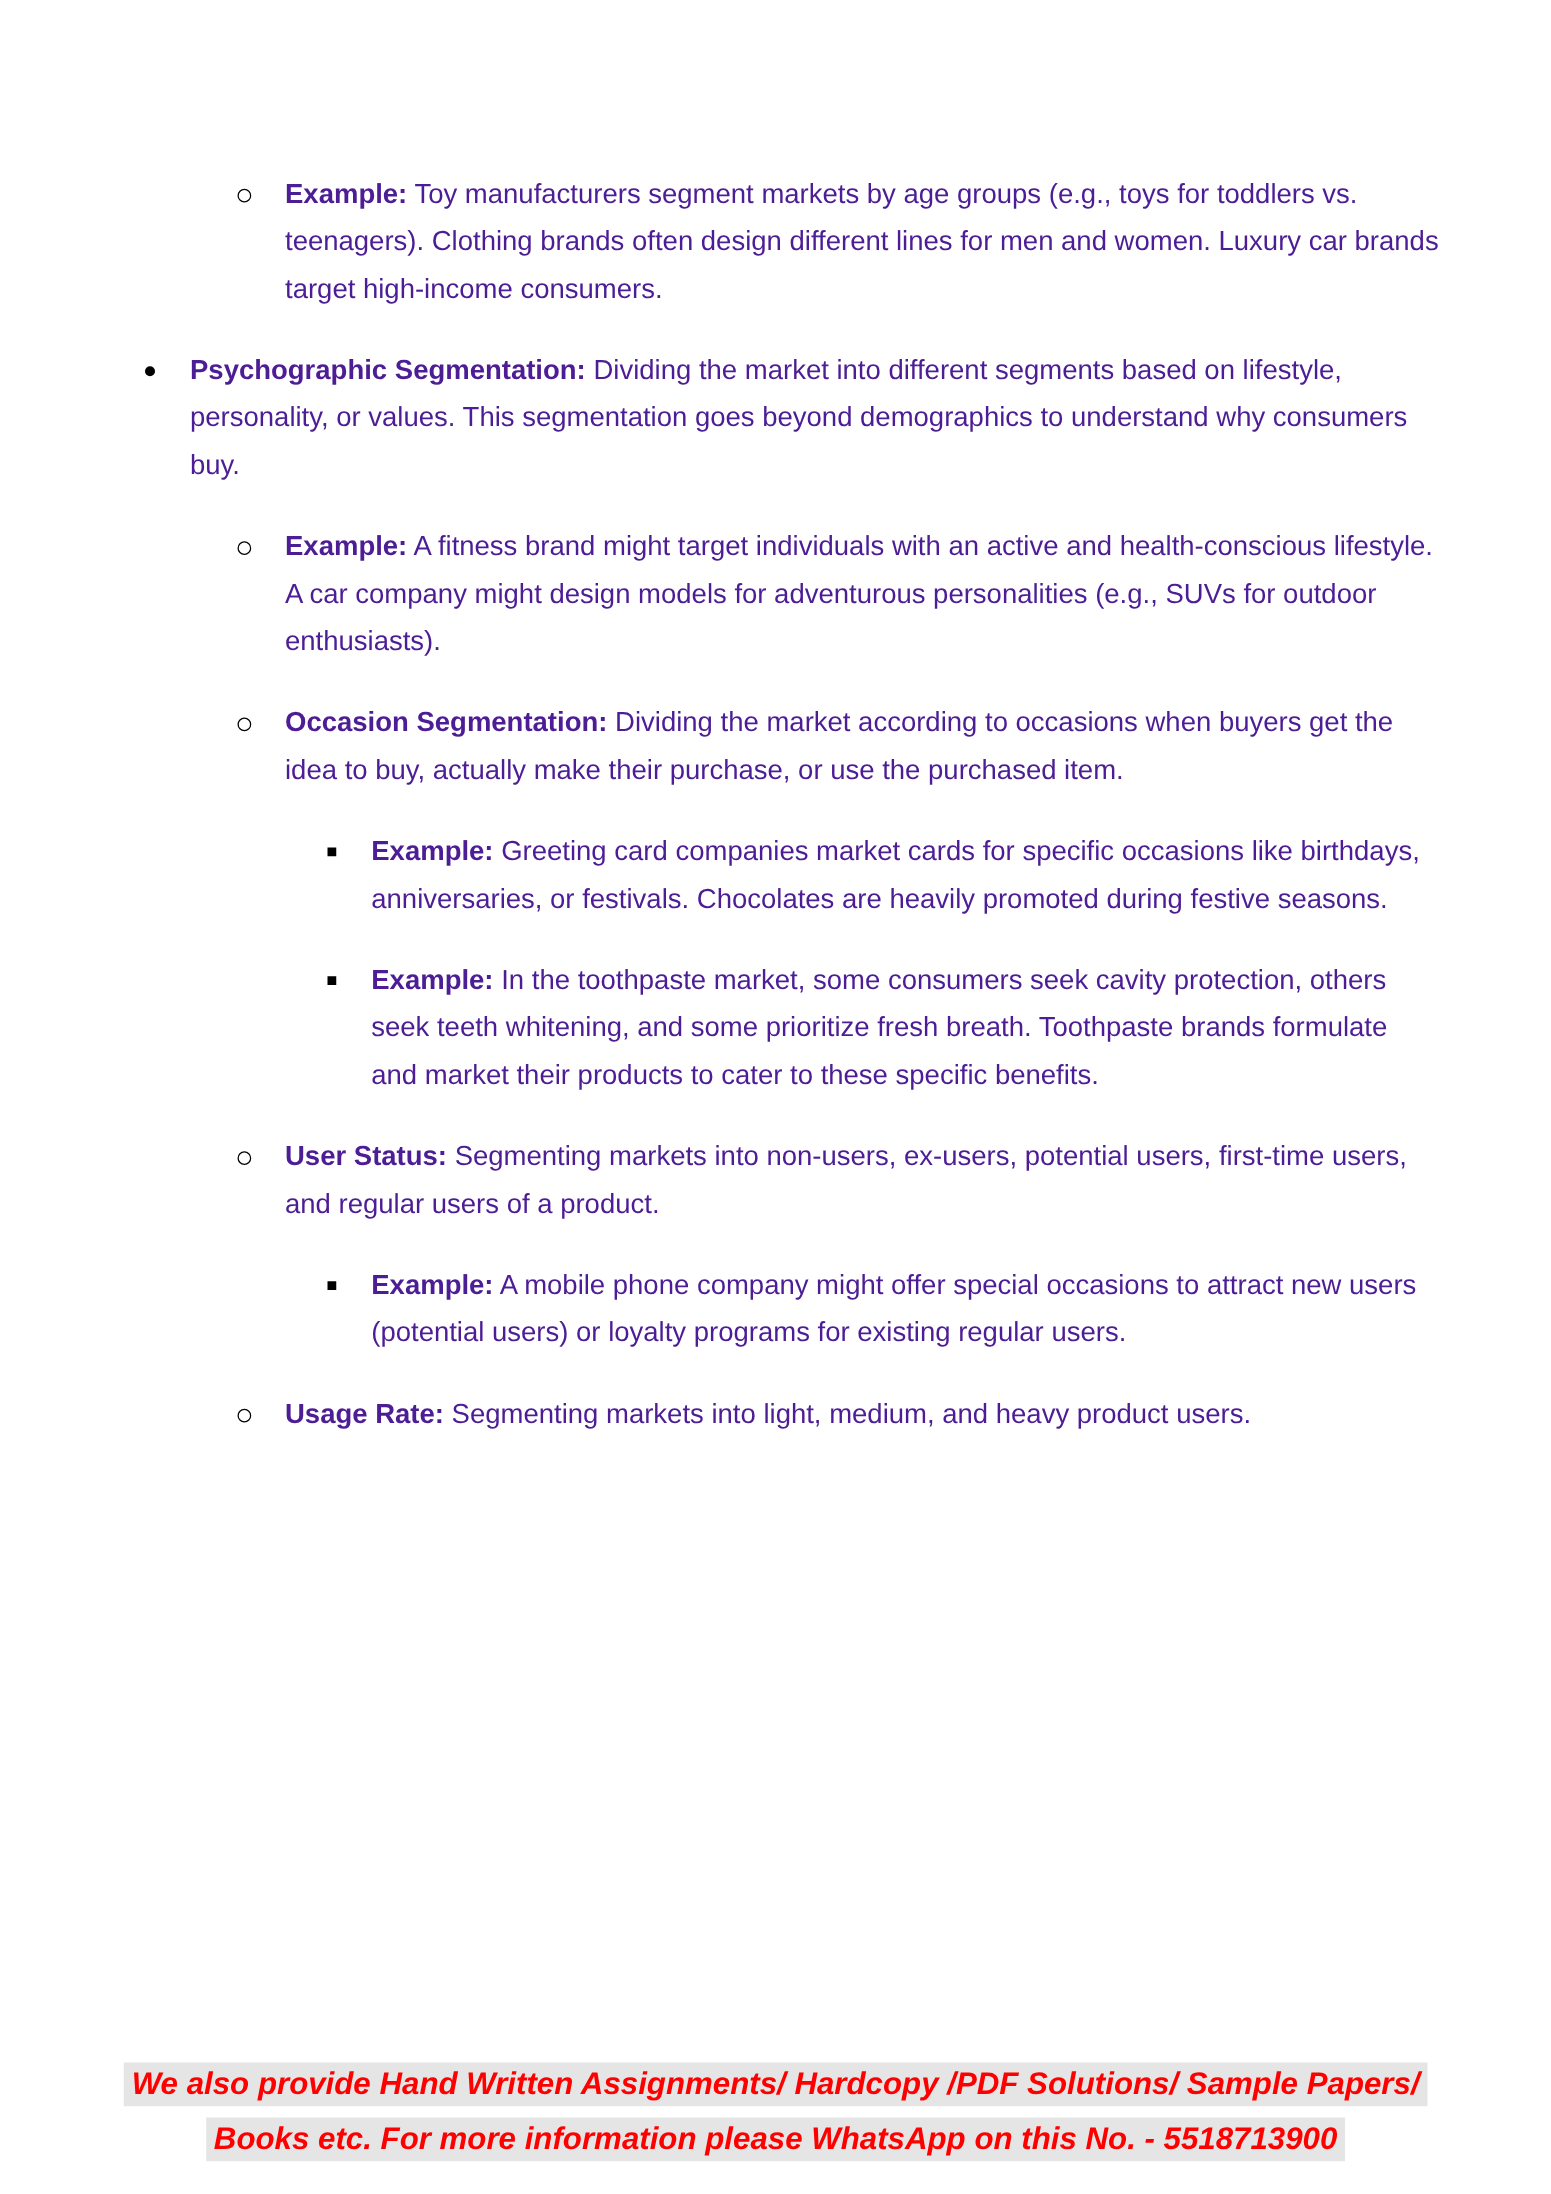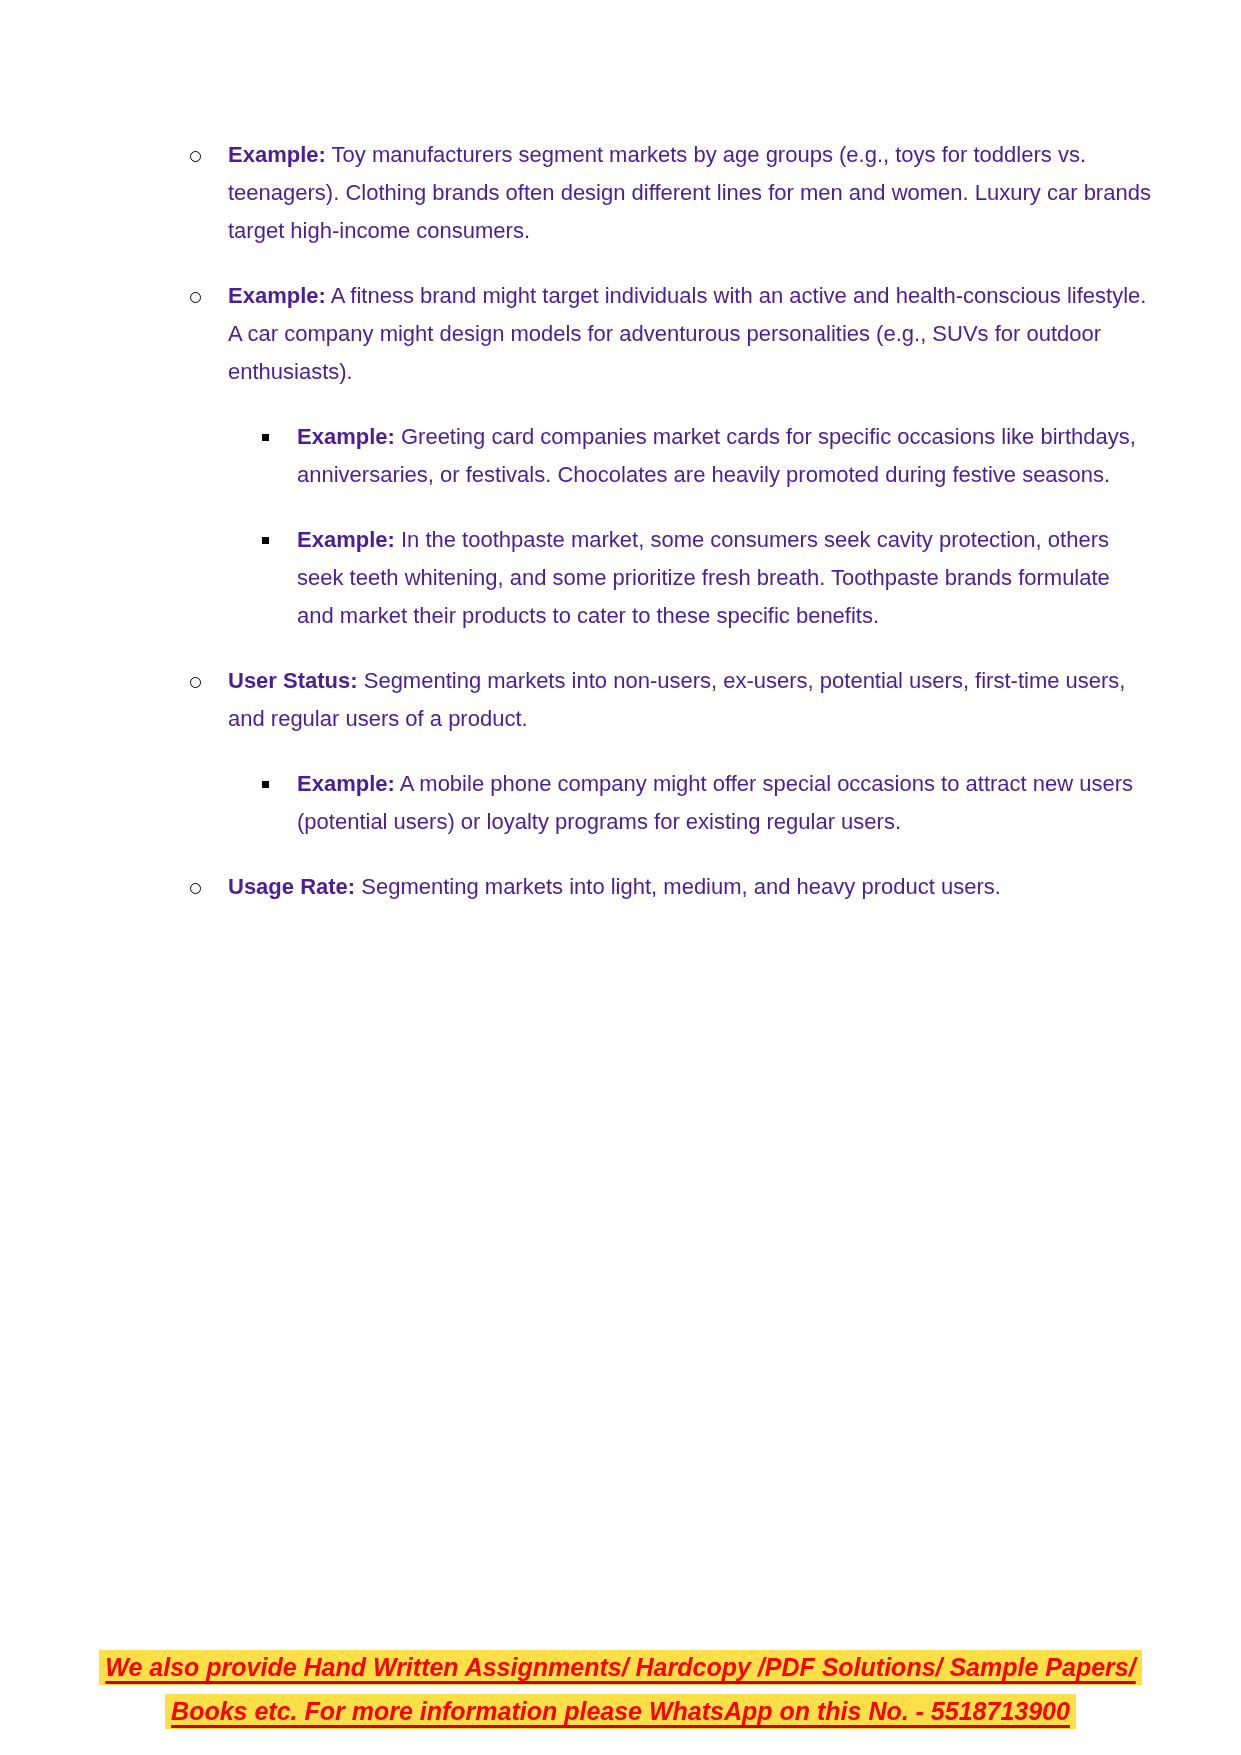--- a/index.html
+++ b/index.html
@@ -70,50 +70,59 @@
     top: 1645px;
     left: 0;
     width: 100%;
     text-align: center;
     font-size: 25px;
     font-weight: bold;
     font-style: italic;
     line-height: 44px;
   }
   .footer .hl {
-    background: #fde047;
+    background: #e5e5e5;
     color: #ff0000;
-    text-decoration: underline;
     text-decoration-color: #d40000;
     text-decoration-thickness: 2.5px;
     text-underline-offset: 5px;
     padding: 3px 6px 4px 6px;
   }
 </style>
 </head>
 <body>
 
 <div class="page">
 
   <div class="content">
 
     <div class="item l2">
       <span class="marker circle"></span>
       <span class="lead">Example:</span>
       <span>Toy manufacturers segment markets by age groups (e.g., toys for toddlers vs. teenagers). Clothing brands often design different lines for men and women. Luxury car brands target high-income consumers.</span>
     </div>
 
+    <div class="item l1">
+      <span class="marker disc"></span>
+      <span class="lead">Psychographic Segmentation:</span>
+      <span>Dividing the market into different segments based on lifestyle, personality, or values. This segmentation goes beyond demographics to understand why consumers buy.</span>
+    </div>
 
     <div class="item l2">
       <span class="marker circle"></span>
       <span class="lead">Example:</span>
       <span>A fitness brand might target individuals with an active and health-conscious lifestyle. A car company might design models for adventurous personalities (e.g., SUVs for outdoor enthusiasts).</span>
     </div>
 
 
+    <div class="item l2">
+      <span class="marker circle"></span>
+      <span class="lead">Occasion Segmentation:</span>
+      <span>Dividing the market according to occasions when buyers get the idea to buy, actually make their purchase, or use the purchased item.</span>
+    </div>
 
     <div class="item l3">
       <span class="marker square"></span>
       <span class="lead">Example:</span>
       <span>Greeting card companies market cards for specific occasions like birthdays, anniversaries, or festivals. Chocolates are heavily promoted during festive seasons.</span>
     </div>
 
 
     <div class="item l3">
       <span class="marker square"></span>

